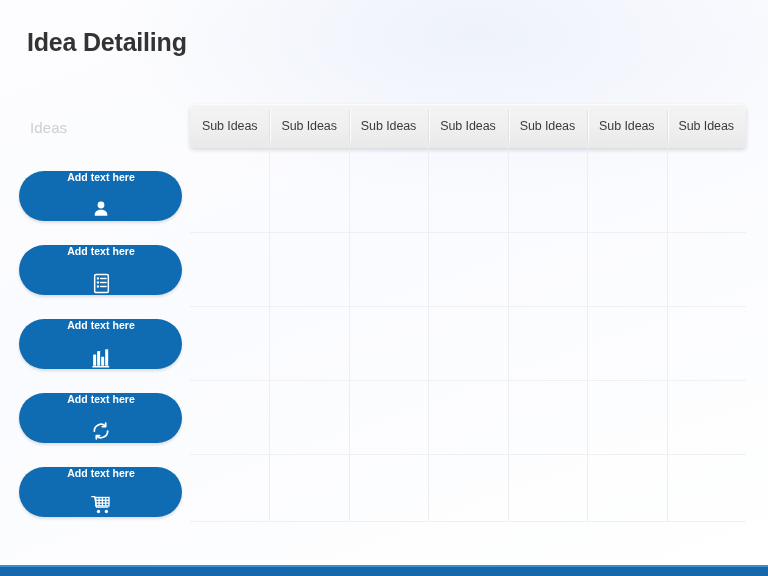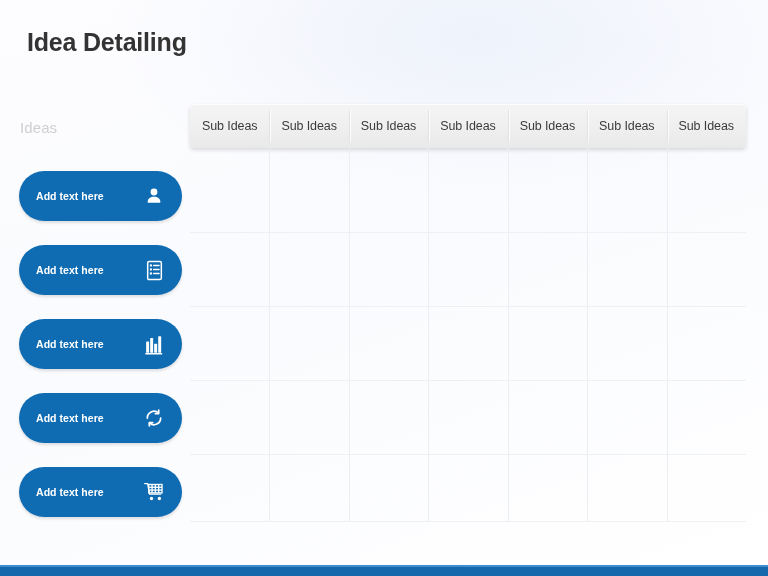--- a/index.html
+++ b/index.html
@@ -33,21 +33,21 @@
     font-weight: bold;
     color: #333333;
     letter-spacing: -0.2px;
     white-space: nowrap;
     margin-left: 16px;
   }
 
   
   #ideas-label {
     position: absolute;
-    left: 20px;
+    left: 30px;
     top: 119px;
     font-size: 15px;
     color: #cfcfcf;
     font-weight: normal;
     letter-spacing: 0.1px;
   }
 
   
   #grid {
     position: absolute;
@@ -111,20 +111,21 @@
     left: 19px;
     width: 163px;
     height: 50px;
     border-radius: 25px;
     background: #0f6cb2;
     box-shadow: 0 2px 3px rgba(0,0,0,0.12);
     display: flex;
     align-items: center;
     padding: 0 16px 0 17px;
     box-sizing: border-box;
+    flex-direction: column;
   }
   .idea-pill .pill-text {
     flex: 1 1 auto;
     font-size: 10.5px;
     font-weight: bold;
     color: #ffffff;
     letter-spacing: 0.05px;
   }
   .idea-pill .pill-icon {
     flex: 0 0 auto;

